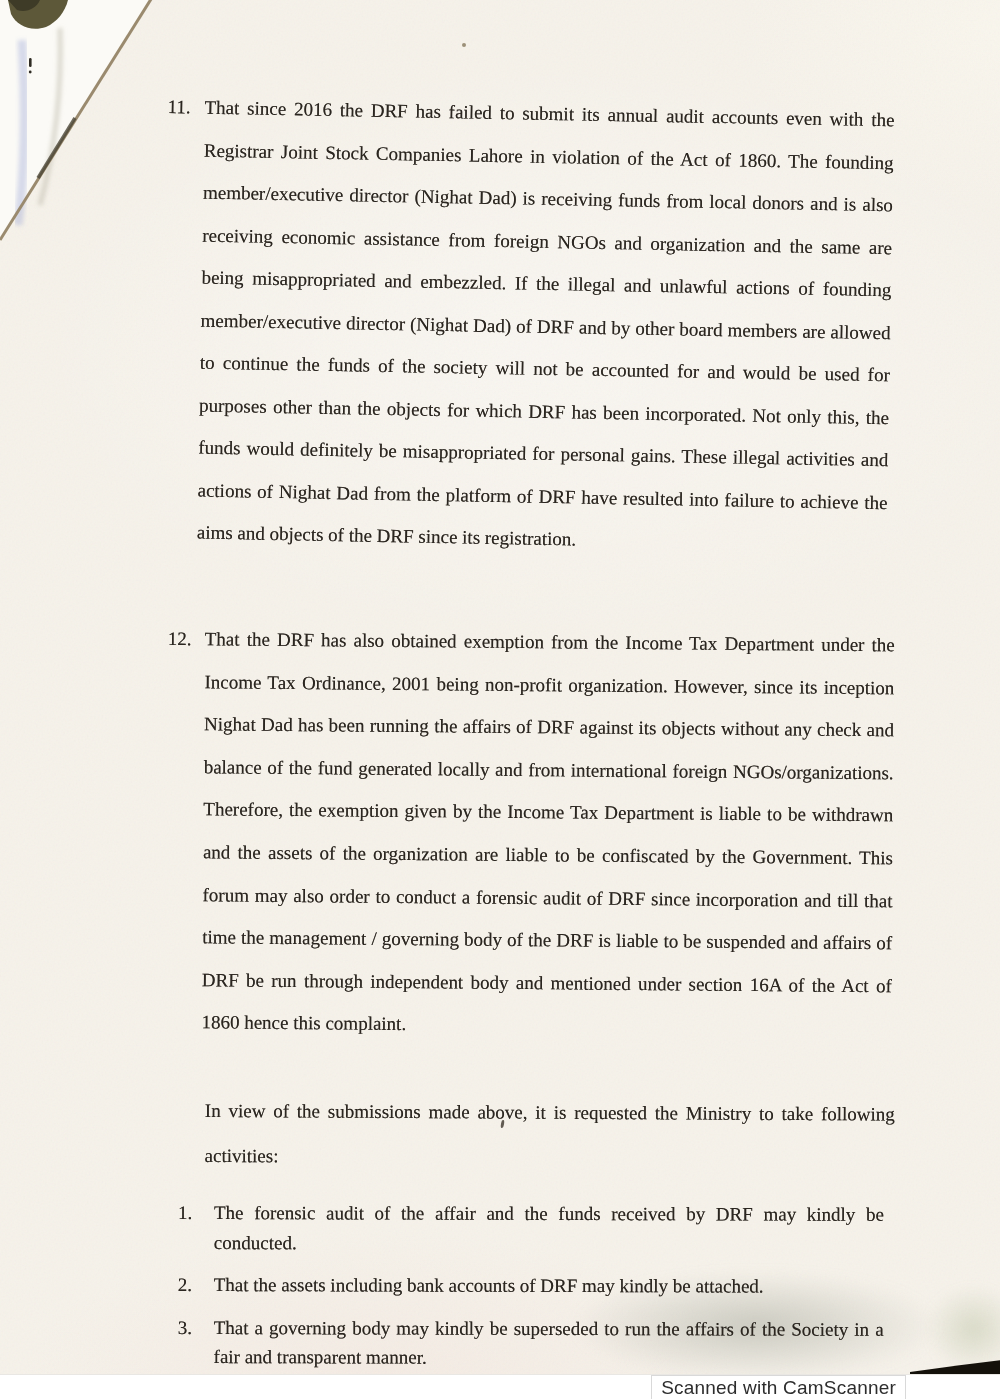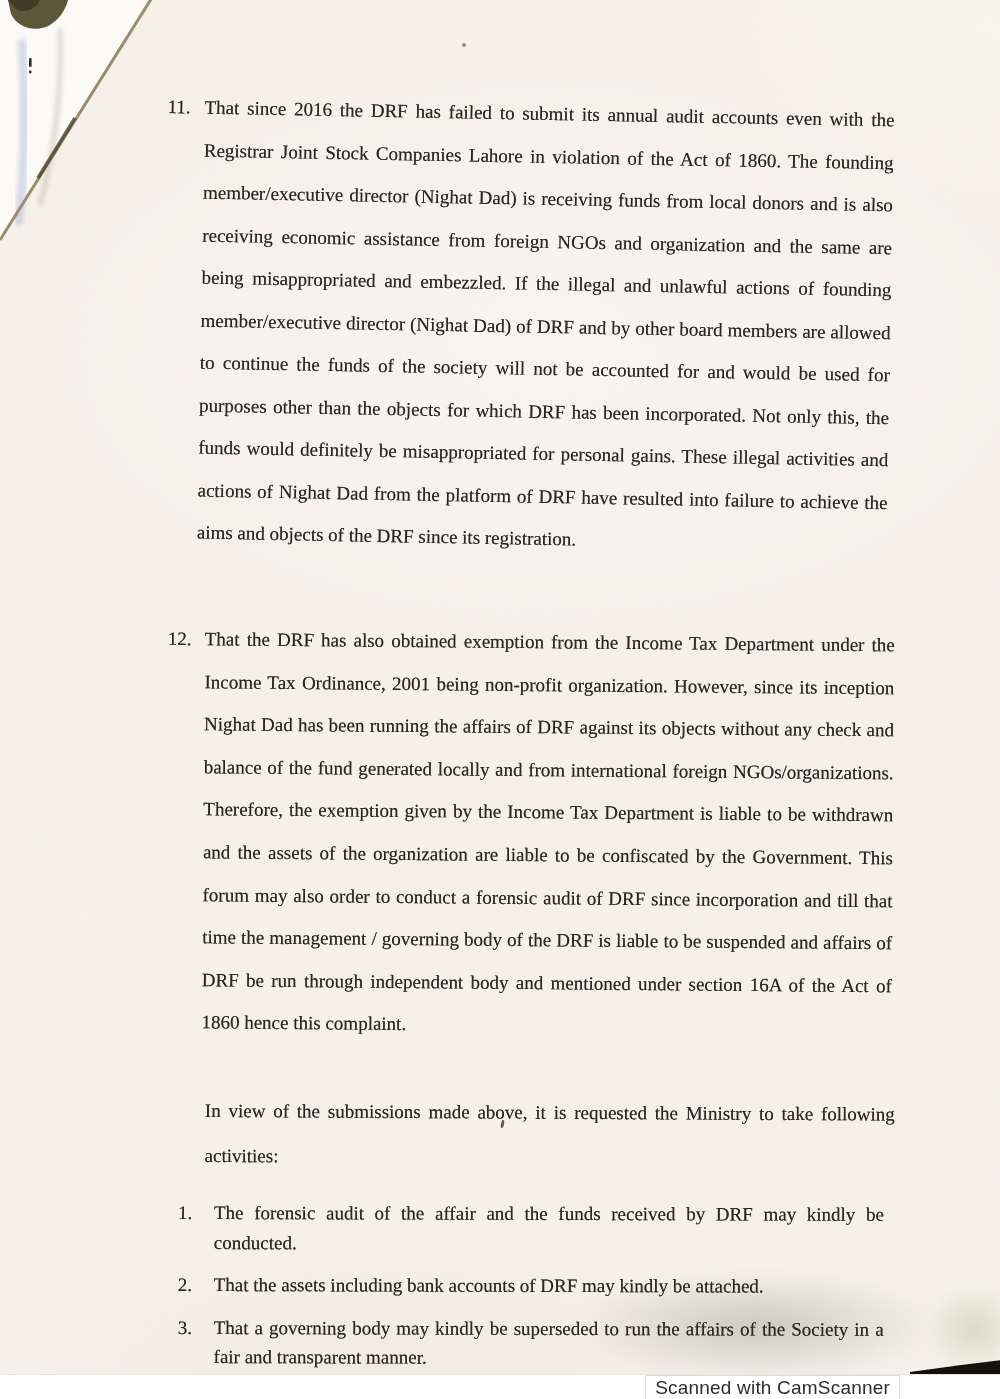--- a/index.html
+++ b/index.html
@@ -70,21 +70,21 @@
     position: absolute; top: 1358px; right: 0; width: 90px; height: 16px;
     background: #14110a;
     clip-path: polygon(0 88%, 55% 45%, 100% 14%, 100% 100%, 0 100%);
   }
   .scanner-bar {
     position: absolute; left: 0; bottom: 0; width: 1000px; height: 25px;
     background: #ffffff; border-top: 1px solid #e9e7e3; box-sizing: border-box;
     z-index: 5;
   }
   .watermark {
-    position: absolute; right: 100px; top: 0; height: 23px;
+    position: absolute; right: 94px; top: 0; height: 23px;
     border: 1px solid #d9d9d9; background: #ffffff;
     display: flex; align-items: center; padding: 0 9px;
   }
   .watermark-text {
     font-family: "Liberation Sans", sans-serif;
     font-size: 19px; line-height: 1; color: #2d2d2d; letter-spacing: 0.2px;
     white-space: nowrap;
   }
 </style>
 </head>

